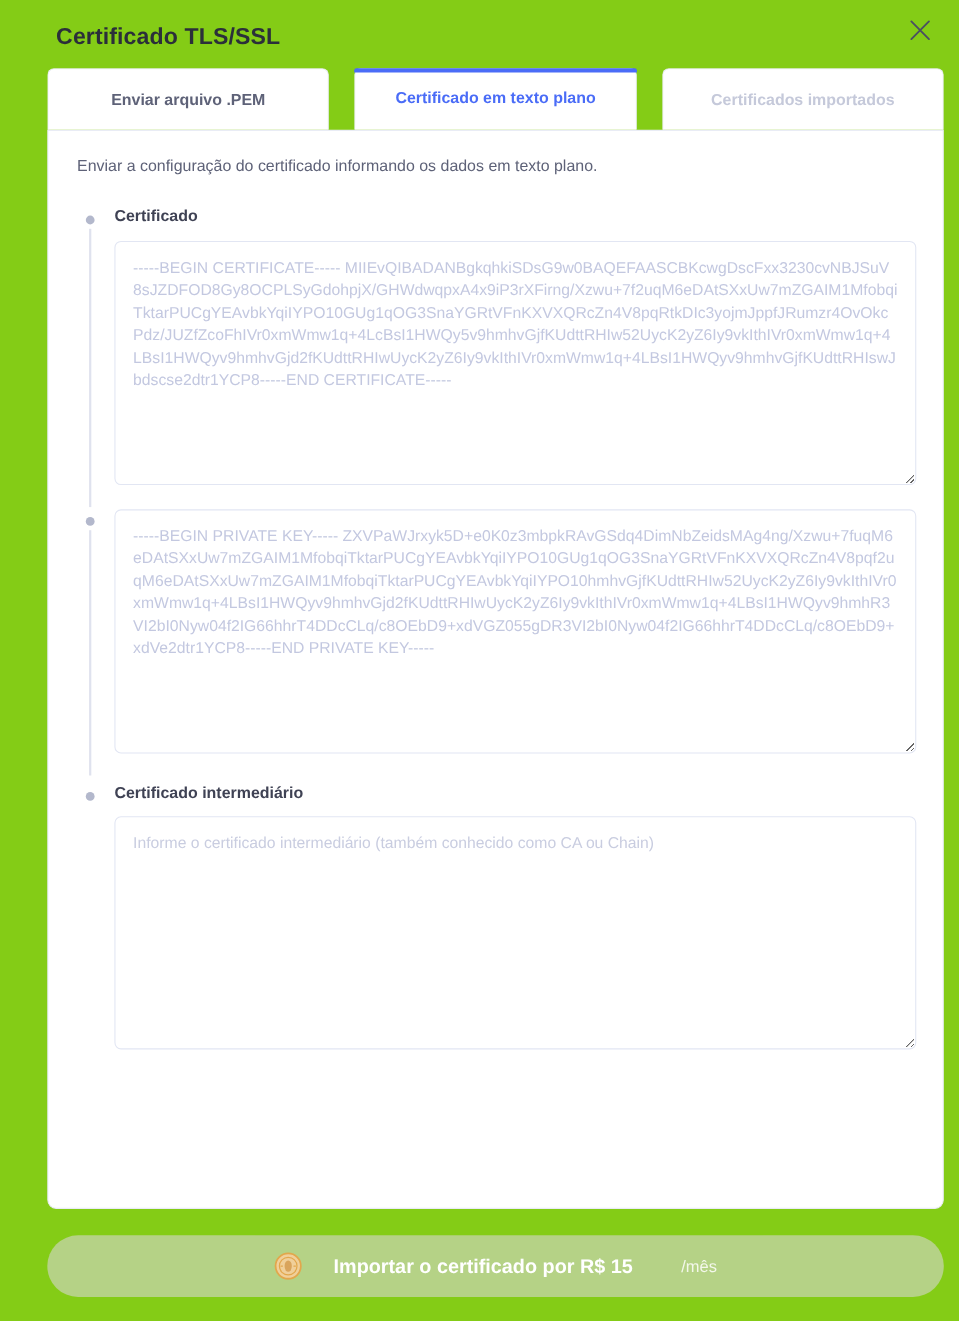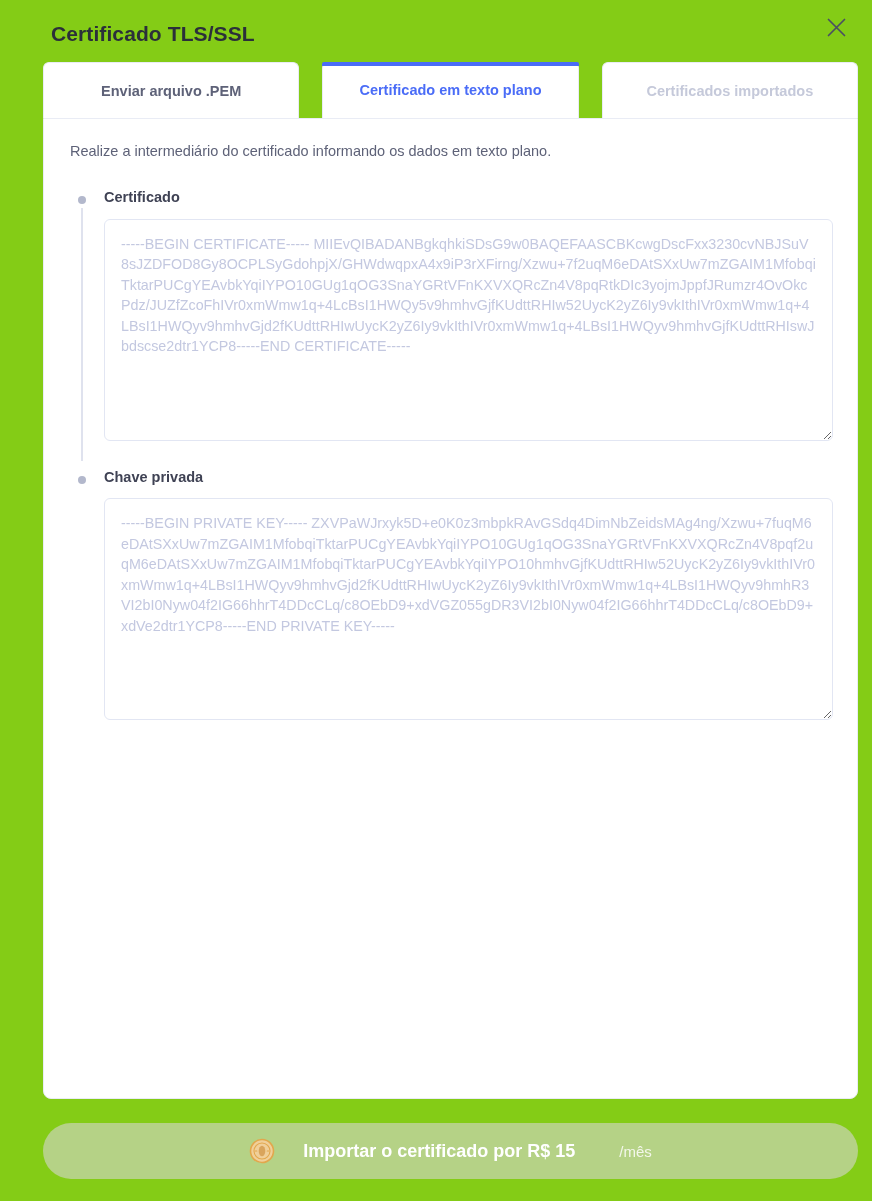--- a/index.html
+++ b/index.html
@@ -242,38 +242,43 @@
       <div class="tab active">
         <span>Certificado em texto plano</span>
       </div>
       <div class="tab muted">
         <span>Certificados importados</span>
       </div>
     </div>
   </div>
 
   <div class="panel">
-    <p class="intro">Realize a intermediário do certificado informando os dados em texto plano.</p>
+    <p class="intro">Enviar a configuração do certificado informando os dados em texto plano.</p>
 
     <div class="fields">
 
       <div class="field">
         <span class="bullet"></span>
         <span class="stem"></span>
         <label class="field-label">Certificado</label>
         <textarea class="ta" spellcheck="false" placeholder="" style="">-----BEGIN CERTIFICATE----- MIIEvQIBADANBgkqhkiSDsG9w0BAQEFAASCBKcwgDscFxx3230cvNBJSuV8sJZDFOD8Gy8OCPLSyGdohpjX/GHWdwqpxA4x9iP3rXFirng/Xzwu+7f2uqM6eDAtSXxUw7mZGAIM1MfobqiTktarPUCgYEAvbkYqiIYPO10GUg1qOG3SnaYGRtVFnKXVXQRcZn4V8pqRtkDIc3yojmJppfJRumzr4OvOkcPdz/JUZfZcoFhIVr0xmWmw1q+4LcBsI1HWQy5v9hmhvGjfKUdttRHIw52UycK2yZ6Iy9vkIthIVr0xmWmw1q+4LBsI1HWQyv9hmhvGjd2fKUdttRHIwUycK2yZ6Iy9vkIthIVr0xmWmw1q+4LBsI1HWQyv9hmhvGjfKUdttRHIswJbdscse2dtr1YCP8-----END CERTIFICATE-----</textarea>
       </div>
 
       <div class="field">
         <span class="bullet"></span>
         <span class="stem"></span>
-        <label class="field-label">Chave privada</label>
         <textarea class="ta" spellcheck="false" placeholder="" style="">-----BEGIN PRIVATE KEY----- ZXVPaWJrxyk5D+e0K0z3mbpkRAvGSdq4DimNbZeidsMAg4ng/Xzwu+7fuqM6eDAtSXxUw7mZGAIM1MfobqiTktarPUCgYEAvbkYqiIYPO10GUg1qOG3SnaYGRtVFnKXVXQRcZn4V8pqf2uqM6eDAtSXxUw7mZGAIM1MfobqiTktarPUCgYEAvbkYqiIYPO10hmhvGjfKUdttRHIw52UycK2yZ6Iy9vkIthIVr0xmWmw1q+4LBsI1HWQyv9hmhvGjd2fKUdttRHIwUycK2yZ6Iy9vkIthIVr0xmWmw1q+4LBsI1HWQyv9hmhR3VI2bI0Nyw04f2IG66hhrT4DDcCLq/c8OEbD9+xdVGZ055gDR3VI2bI0Nyw04f2IG66hhrT4DDcCLq/c8OEbD9+xdVe2dtr1YCP8-----END PRIVATE KEY-----</textarea>
       </div>
 
+      <div class="field">
+        <span class="bullet"></span>
+
+        <label class="field-label">Certificado intermediário</label>
+        <textarea class="ta short" spellcheck="false" placeholder="Informe o certificado intermediário (também conhecido como CA ou Chain)" style=""></textarea>
+      </div>
 
     </div>
   </div>
 
   <div class="footer">
     <button class="primary-btn">
       <span class="coin-icon">
         <svg width="26" height="26" viewBox="0 0 26 26" aria-hidden="true">
           <circle cx="13" cy="13" r="11.5" fill="#f0cf9a" stroke="#e2a74c" stroke-width="1.6"></circle>
           <circle cx="13" cy="13" r="8" fill="none" stroke="#e2a74c" stroke-width="1.1"></circle>

